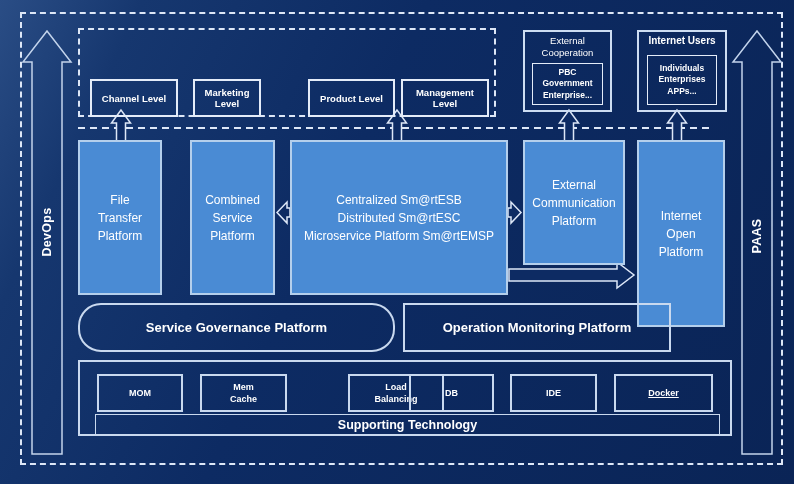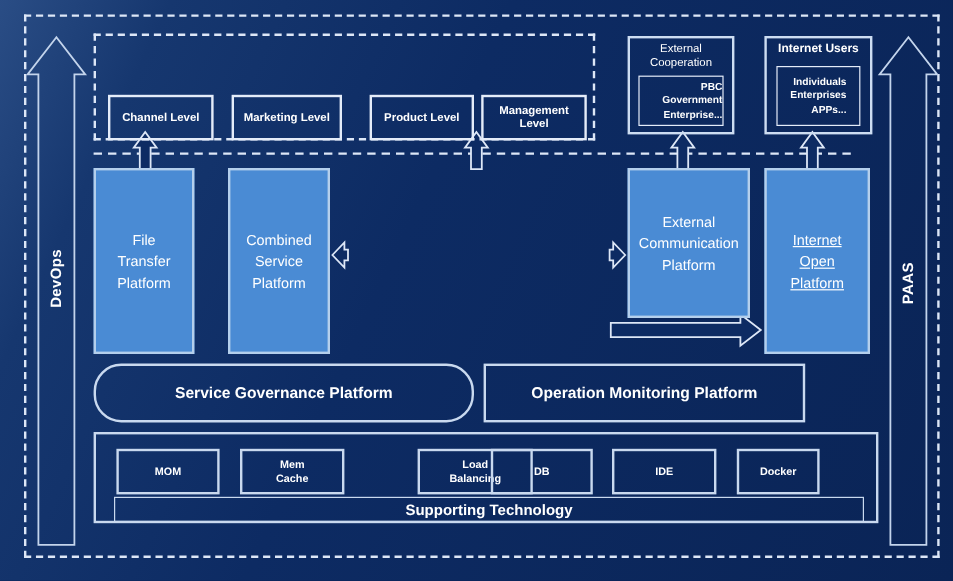--- a/index.html
+++ b/index.html
@@ -9,21 +9,21 @@
     font-family:"Liberation Sans","DejaVu Sans",sans-serif;color:#fff;
   }
   .abs{position:absolute;box-sizing:border-box;}
   .outer-dashed{left:20px;top:12px;width:763px;height:453px;border:2px dashed #dde7f7;}
   .top-dashed{left:78px;top:28px;width:418px;height:89px;border:2px dashed #dde7f7;}
   .lvl{top:67px;height:38px;border:2px solid #e4ecf9;display:flex;align-items:center;justify-content:center;
        font-size:9.5px;font-weight:bold;text-align:center;margin-top:12px;}
   .outbox{border:2px solid #cdddf2;top:30px;height:82px;}
   .outbox .ttl{margin-top:3px;text-align:center;font-size:9.5px;line-height:1.25;white-space:pre-line;}
   .inbox{border:1.5px solid #e4ecf9;display:flex;align-items:center;justify-content:center;
-         font-size:8.5px;line-height:1.3;text-align:right;white-space:pre-line;font-weight:600;}
+         font-size:8.5px;line-height:1.3;text-align:center;white-space:pre-line;font-weight:600;}
   .plat{top:140px;background:#4a8bd4;border:2px solid #b4cfec;display:flex;align-items:center;justify-content:center;
         text-align:center;font-size:12px;line-height:1.5;white-space:pre-line;}
   .gov{top:303px;height:49px;border:2px solid #c9d9ef;display:flex;align-items:center;justify-content:center;
        font-size:13px;font-weight:600;}
   .tech-outer{left:78px;top:360px;width:654px;height:76px;border:2px solid #c9d9ef;}
   .tech{top:374px;height:38px;border:2px solid #c9d9ef;display:flex;align-items:center;justify-content:center;
         font-size:9px;font-weight:bold;line-height:1.35;text-align:center;white-space:pre-line;}
   .supp{left:95px;top:414px;width:625px;height:21px;border:1.5px solid #c9d9ef;display:flex;align-items:center;
         justify-content:center;font-size:12.5px;font-weight:bold;}
   .rail-label{width:60px;text-align:center;transform:rotate(-90deg);font-weight:bold;font-size:12.5px;letter-spacing:.3px;}
@@ -53,21 +53,21 @@
     <path d="M521 212.5 L511 202 L511 208 L508 208 L508 217 L511 217 L511 223 Z" fill="#0d2b63" stroke="#dde7f7" stroke-width="1.5"></path>
 
     <path d="M509 269 L617 269 L617 262 L634 275 L617 288 L617 281 L509 281 Z" fill="#0d2b63" stroke="#dde7f7" stroke-width="1.5"></path>
   </svg>
 
   <div class="abs rail-label" style="left:17px;top:225px;">DevOps</div>
   <div class="abs rail-label" style="left:727px;top:229px;">PAAS</div>
 
   <div class="abs top-dashed"></div>
   <div class="abs lvl" style="left:90px;width:88px;">Channel Level</div>
-  <div class="abs lvl" style="left:193px;width:92px;">Marketing Level</div>
+  <div class="abs lvl" style="left:193px;width:68px;">Marketing Level</div>
   <div class="abs lvl" style="left:308px;width:87px;">Product Level</div>
   <div class="abs lvl" style="left:401px;width:88px;">Management Level</div>
 
   <div class="abs outbox" style="left:523px;width:89px;">
     <div class="ttl">External
 Cooperation</div>
     <div class="abs inbox" style="left:7px;top:31px;width:71px;height:42px;">PBC Government
 Enterprise...</div>
   </div>
 
@@ -77,34 +77,37 @@
 Enterprises
 APPs...</div>
   </div>
 
   <div class="abs plat" style="left:78px;width:84px;height:155px;">File
 Transfer
 Platform</div>
   <div class="abs plat" style="left:190px;width:85px;height:155px;">Combined
 Service
 Platform</div>
+  <div class="abs plat" style="left:290px;width:218px;height:155px;">Centralized Sm@rtESB
+Distributed Sm@rtESC
+Microservice Platform Sm@rtEMSP</div>
   <div class="abs plat" style="left:523px;width:102px;height:125px;">External
 Communication
 Platform</div>
-  <div class="abs plat" style="left:637px;width:88px;height:155px;text-decoration:underline;">Internet
+  <div class="abs plat" style="left:637px;width:88px;height:187px;">Internet
 Open
 Platform</div>
 
   <div class="abs gov" style="left:78px;width:317px;border-radius:23px;">Service Governance Platform</div>
   <div class="abs gov" style="left:403px;width:268px;">Operation Monitoring Platform</div>
 
   <div class="abs tech-outer"></div>
   <div class="abs tech" style="left:97px;width:86px;">MOM</div>
   <div class="abs tech" style="left:200px;width:87px;">Mem
 Cache</div>
   <div class="abs tech" style="left:303px;width:96px;margin-left:45px;">Load
 Balancing</div>
   <div class="abs tech" style="left:409px;width:85px;">DB</div>
   <div class="abs tech" style="left:510px;width:87px;">IDE</div>
-  <div class="abs tech" style="left:614px;width:69px;">Docker</div>
+  <div class="abs tech" style="left:614px;width:99px;text-decoration:underline;">Docker</div>
   <div class="abs supp">Supporting Technology</div>
 
 </div>
 
 </body></html>

